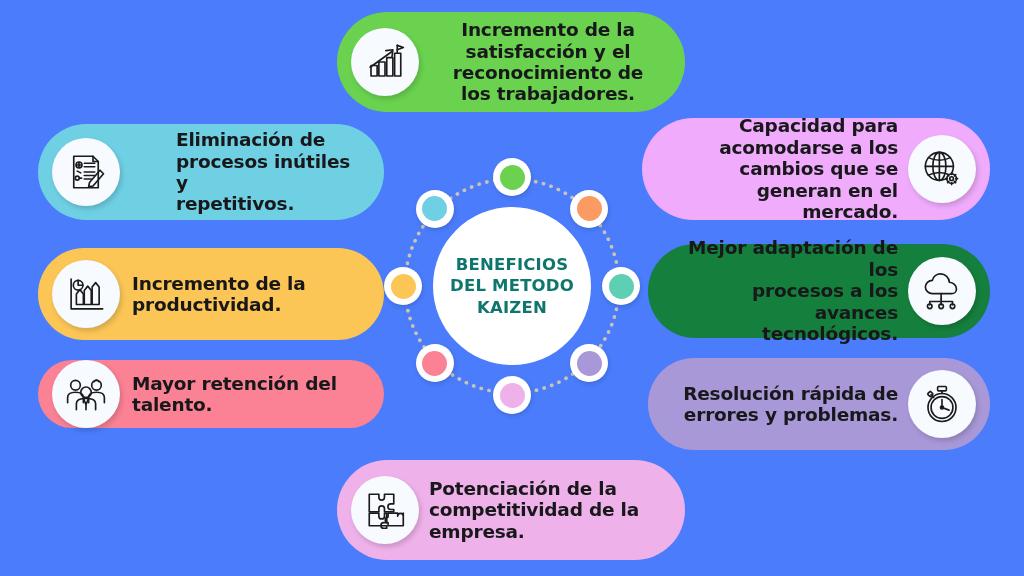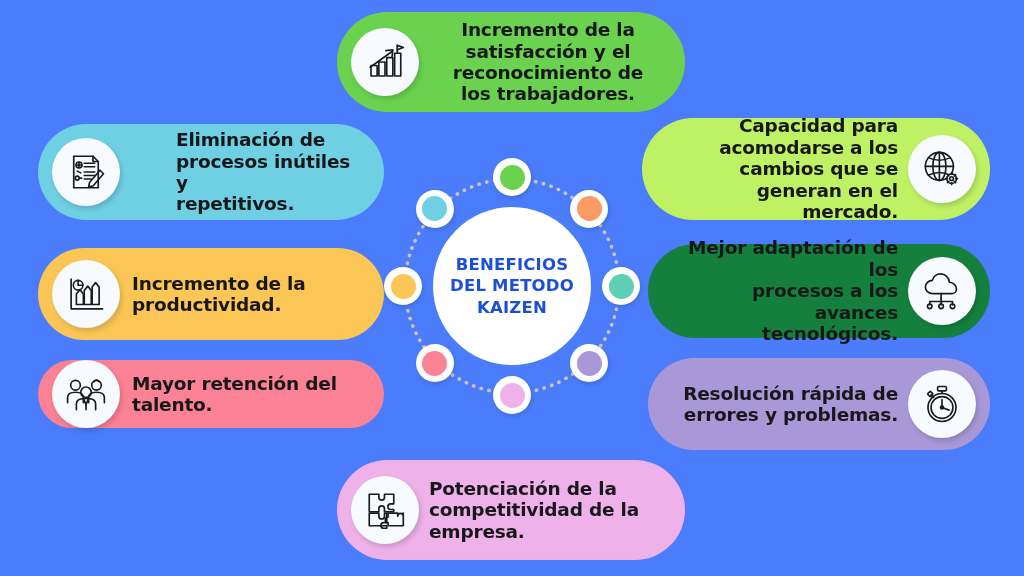--- a/index.html
+++ b/index.html
@@ -203,21 +203,21 @@
         <circle cx="24" cy="22" r="6"></circle>
         <path d="M13 42 V35 C13 31 18 29 24 29 C30 29 35 31 35 35 V42"></path>
         <path d="M21 29 L24 36 L27 29"></path>
         <path d="M24 36 V42"></path>
       </svg>
     </div>
     <div class="pill-text">Mayor retención del
 talento.</div>
   </div>
 
-  <div class="pill right" id="pill-right-1" style="background: #bef264;">
+  <div class="pill right" id="pill-right-1" style="background: #f0abfc;">
     <div class="icon-badge">
       <svg viewBox="0 0 48 48" fill="none" stroke="#1b1b1b" stroke-width="1.9" stroke-linecap="round" stroke-linejoin="round">
         <circle cx="21" cy="21" r="16"></circle>
         <path d="M5 21 H37"></path>
         <path d="M21 5 V37"></path>
         <ellipse cx="21" cy="21" rx="7.5" ry="16"></ellipse>
         <path d="M8.5 11 Q21 17 33.5 11"></path>
         <path d="M8.5 31 Q21 25 33.5 31"></path>
         <circle cx="35" cy="35" r="5.5" fill="#f7fbff"></circle>
         <circle cx="35" cy="35" r="2.1"></circle>
@@ -282,21 +282,21 @@
         <circle cx="24" cy="28" r="1.7" fill="#1b1b1b"></circle>
       </svg>
     </div>
     <div class="pill-text">Resolución rápida de
 errores y problemas.</div>
   </div>
 
   <div id="hub">
     <div class="dotted-ring" style="border-color: rgb(201, 194, 182);"></div>
     <div class="hub-circle" style="background: rgb(255, 255, 255);">
-      <div class="hub-title" style="color: #1d4ed8;">BENEFICIOS
+      <div class="hub-title" style="color: #0f766e;">BENEFICIOS
 DEL METODO
 KAIZEN</div>
     </div>
     <div id="node-layer">
         <div class="node" style="left: 6.67433e-15px; top: -109px;">
           <i style="background: rgb(106, 210, 79);"></i>
         </div>
         <div class="node" style="left: 77.0746px; top: -77.0746px;">
           <i style="background: rgb(251, 154, 98);"></i>
         </div>

